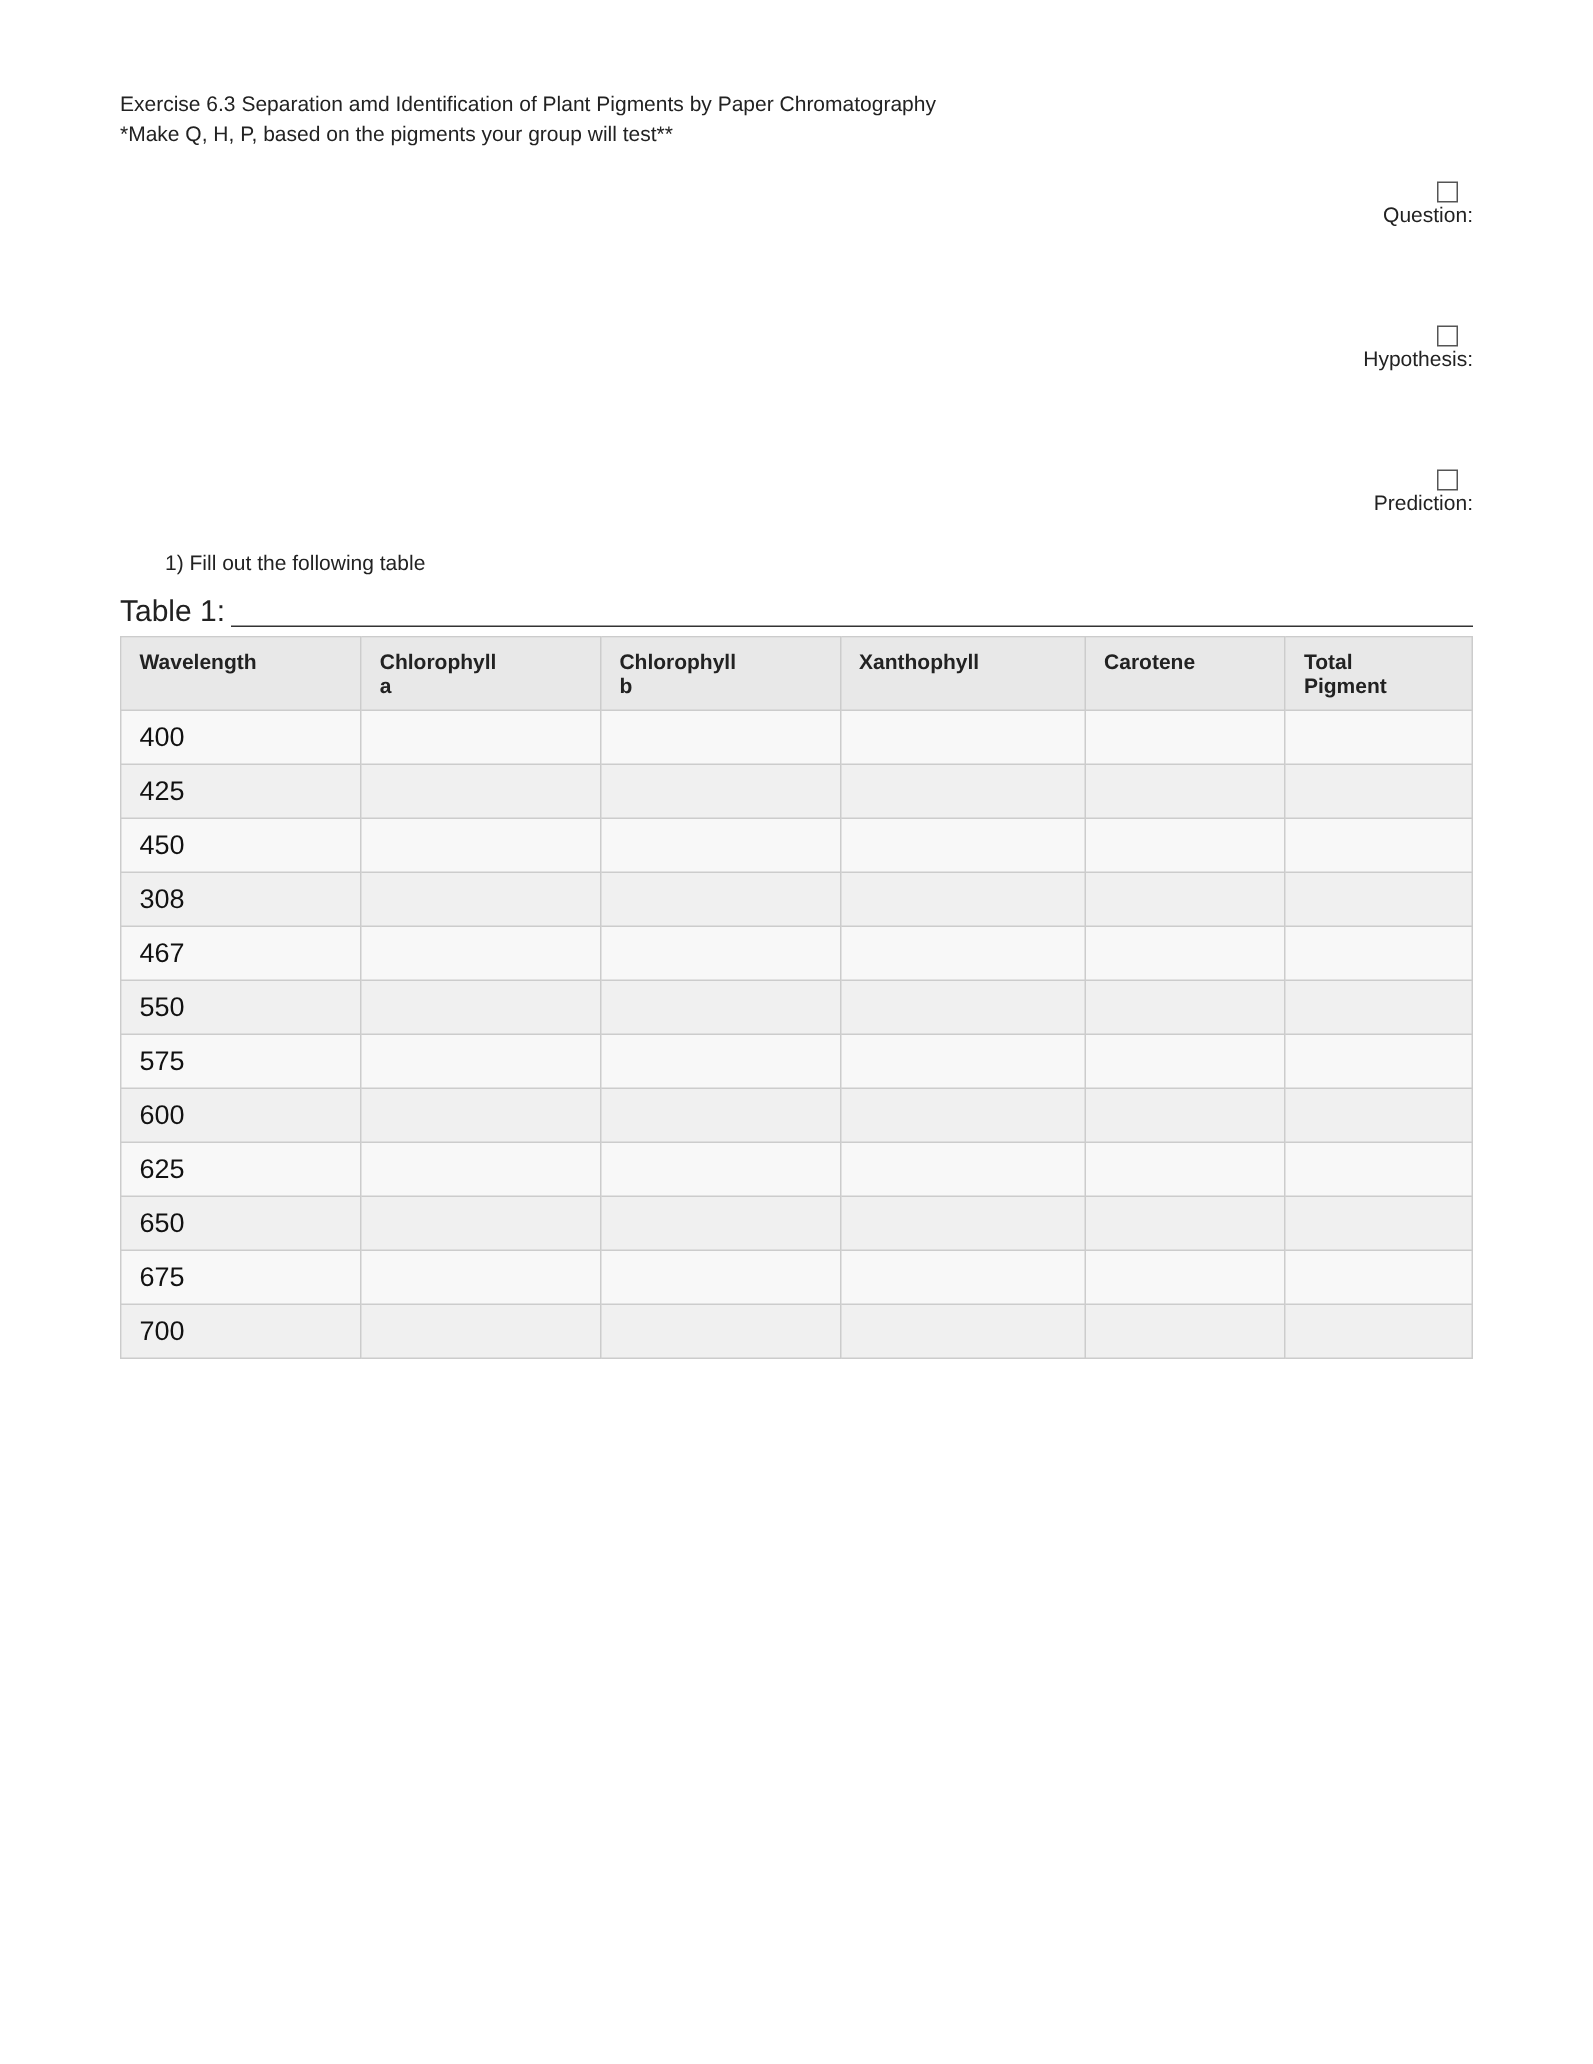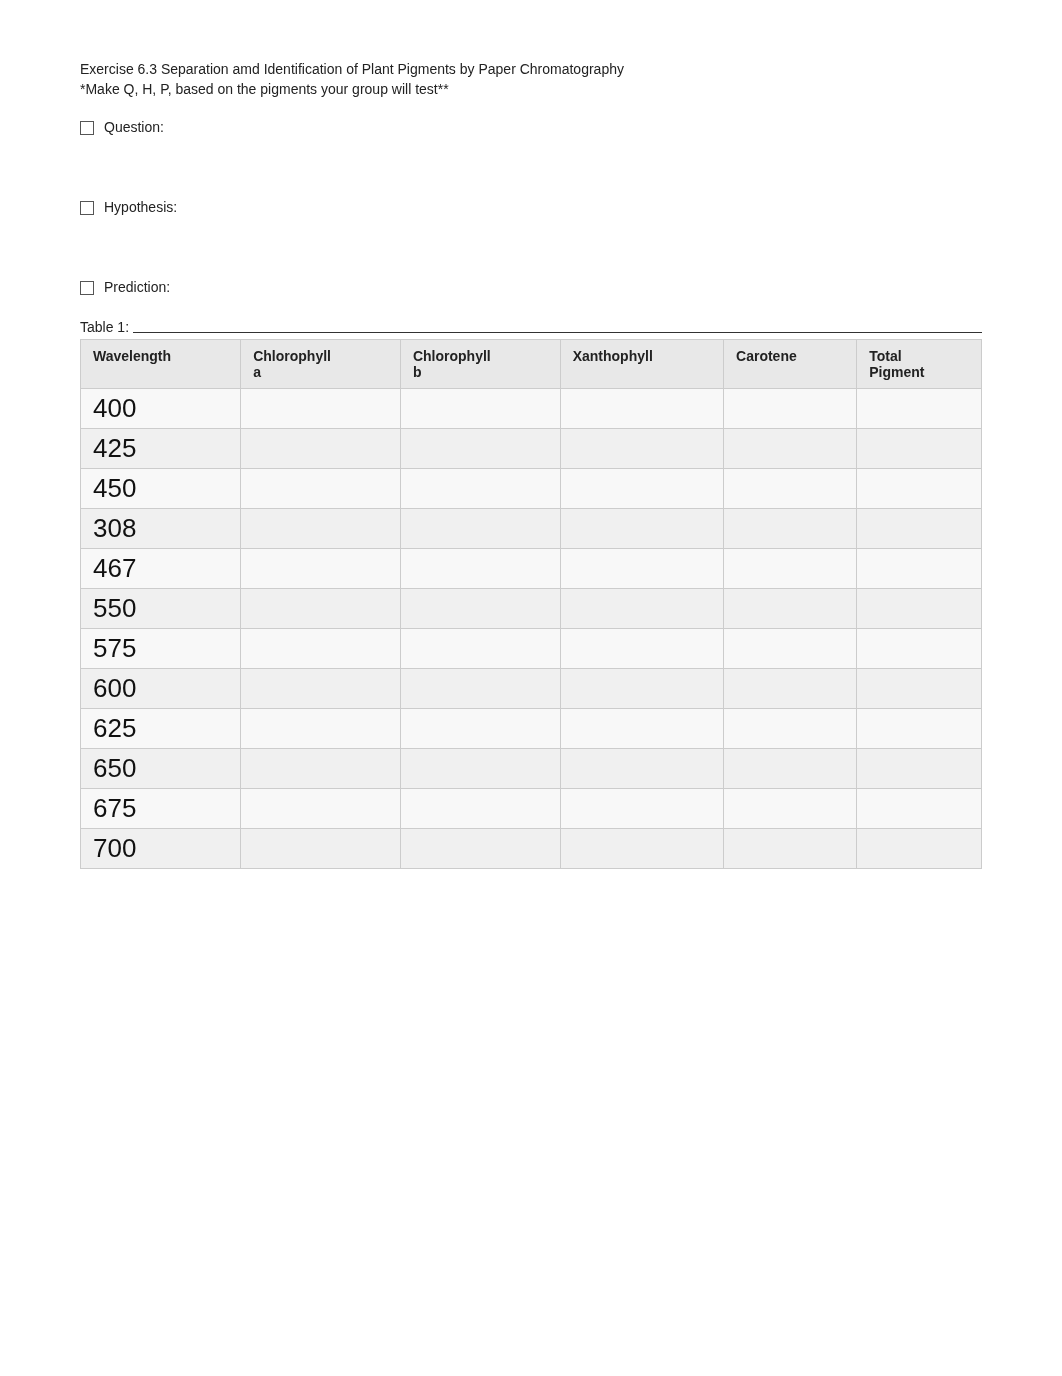--- a/index.html
+++ b/index.html
@@ -24,22 +24,23 @@
     }
 
     .subtitle {
       font-size: 14px;
       margin-bottom: 20px;
       line-height: 1.4;
     }
 
     .section-item {
       display: flex;
-      align-items: center;
+      align-items: flex-end;
       margin-bottom: 24px;
+      flex-direction: column;
     }
 
     .bullet-square {
       width: 14px;
       height: 14px;
       border: 1.5px solid #555;
       margin-right: 10px;
       margin-top: 2px;
       flex-shrink: 0;
       display: inline-block;
@@ -53,21 +54,21 @@
       margin-bottom: 10px;
     }
 
     .fill-instruction {
       margin-left: 30px;
       margin-bottom: 14px;
       font-size: 14px;
     }
 
     .table-label {
-      font-size: 14px;
+      font-size: 20px;
       margin-bottom: 0;
       display: flex;
       align-items: flex-end;
     }
 
     .table-underline {
       flex: 1;
       border-bottom: 1px solid #333;
       margin-left: 4px;
       margin-bottom: 2px;
@@ -98,21 +99,21 @@
 
     .data-table tr:nth-child(even) td {
       background: #f0f0f0;
     }
 
     .data-table tr:nth-child(odd) td {
       background: #f8f8f8;
     }
 
     .wavelength-cell {
-      font-size: 26px;
+      font-size: 18px;
       font-weight: normal;
       color: #111;
       padding: 2px 12px;
     }
 
     .section-spacing {
       height: 40px;
     }
   </style>
 </head>
@@ -134,20 +135,21 @@
   <span class="section-label">Hypothesis:</span>
 </div>
 
 <div class="section-spacing"></div>
 
 <div class="prediction-section">
   <div class="section-item">
     <span class="bullet-square"></span>
     <span class="section-label">Prediction:</span>
   </div>
+  <div class="fill-instruction">1)  Fill out the following table</div>
 </div>
 
 <div class="table-label">
   <span>Table 1:</span>
   <span class="table-underline"></span>
 </div>
 
 <table class="data-table">
   <thead>
     <tr>

